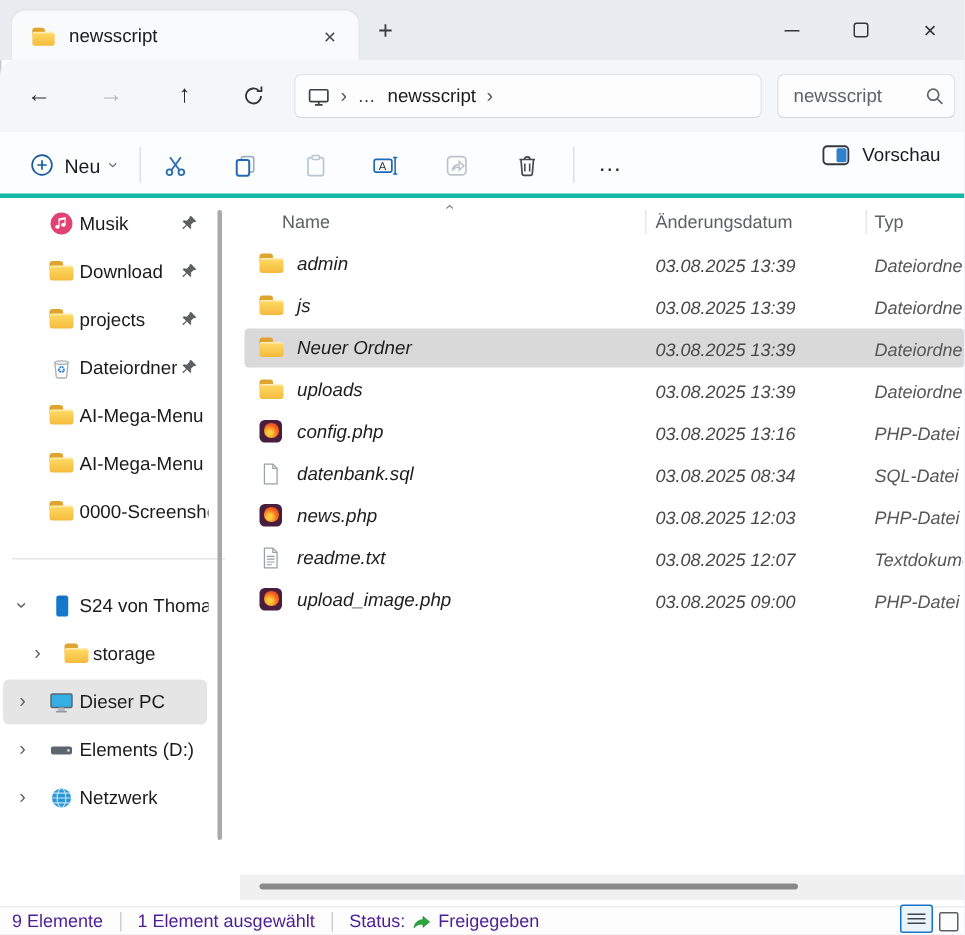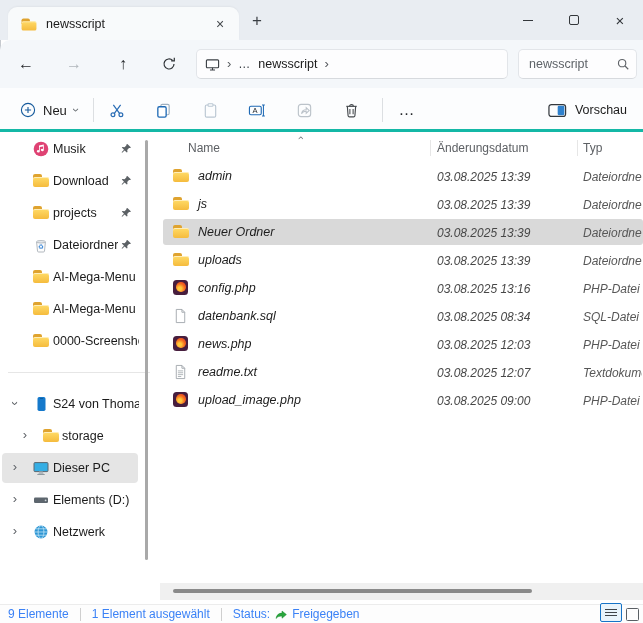--- a/index.html
+++ b/index.html
@@ -39,21 +39,21 @@
 
   
   .toolbar { position:absolute; left:0; top:88px; width:643px; height:44px; background:#fcfdfe;
              border-bottom:3px solid #14b8a6; }
   .neu { position:absolute; left:14px; top:8px; height:28px; display:flex; align-items:center; gap:7px; padding:0 6px; border-radius:4px; }
   .neu-label { font-size:13px; }
   .chev-down { display:inline-block; transform:rotate(90deg); font-size:12px; color:#6a6f74; }
   .tdiv { position:absolute; top:10px; width:1px; height:24px; background:#dcdfe2; }
   .tbtn { position:absolute; top:8px; width:34px; height:28px; display:flex; align-items:center; justify-content:center; border-radius:4px; }
   .more { font-size:16px; letter-spacing:1px; color:#26292c; }
-  .preview { position:absolute; right:11px; top:8px; height:28px; display:flex; align-items:center; gap:8px; padding:0 5px; }
+  .preview { position:absolute; right:11px; top:8px; height:28px; display:flex; gap:8px; padding:0 5px; }
   .preview-label { font-size:12.5px; }
 
   
   .sidebar { position:absolute; left:0; top:132px; width:160px; height:472px; background:#fff; overflow:hidden;text-decoration:underline; }
   .side-item { position:relative; height:32px; }
   .sichev { position:absolute; left:9px; top:7px; width:12px; font-size:13px; color:#5f6368; text-align:center; }
   .sichev.exp { transform:rotate(90deg); top:8px; }
   .siicon { position:absolute; left:33px; top:8px; width:16px; height:16px; }
   .silabel { position:absolute; left:53px; top:9px; font-size:12.5px; max-width:86px; overflow:hidden; white-space:nowrap; }
   .sipin { position:absolute; left:120px; top:10px; width:12px; height:12px; }
@@ -81,21 +81,21 @@
                       background:#d9d9d9; border-radius:3px; }
   .ficon { left:13px; top:6px; width:16px; height:16px; }
   .fname { left:38px; top:7px; font-size:12.5px; color:#1d1d1d; white-space:nowrap; }
   .fdate { left:277px; top:7.5px; font-size:12px; color:#474747; white-space:nowrap; }
   .ftype { left:423px; top:7.5px; font-size:12px; color:#575757; width:59px; overflow:hidden; white-space:nowrap; }
   .hscroll-track { position:absolute; left:0; right:0; top:451px; height:17px; background:#f0f0f0; }
   .hscroll-thumb { position:absolute; left:13px; top:6px; width:359px; height:4px; background:#8a8a8a; border-radius:2px; }
 
   
   .statusbar { position:absolute; left:0; top:604px; width:643px; height:19px; background:#fdfdfd;
-               border-top:1px solid #ececec; display:flex; align-items:center; font-size:12px; color:#3b82f6; }
+               border-top:1px solid #ececec; display:flex; align-items:center; font-size:12px; color:#4c1d95; }
   .sb-item { white-space:nowrap; }
   .sb-sep { width:1px; height:13px; background:#cfcfcf; margin:0 11px; }
   .sb-status { display:flex; align-items:center; gap:4px; }
   .sb-right { position:absolute; right:4px; top:-2px; display:flex; align-items:center; gap:4px; }
   .view-details { width:22px; height:19px; background:#e9f4fb; border:1px solid #1673c7; border-radius:2px;
                   display:flex; flex-direction:column; justify-content:center; gap:2px; padding:0 4px; }
   .view-details i { display:block; height:1.3px; background:#3f4448; }
   .view-thumbs { width:13px; height:13px; border:1.4px solid #5a5f64; border-radius:1.5px; margin-top:3px; }
 
   

